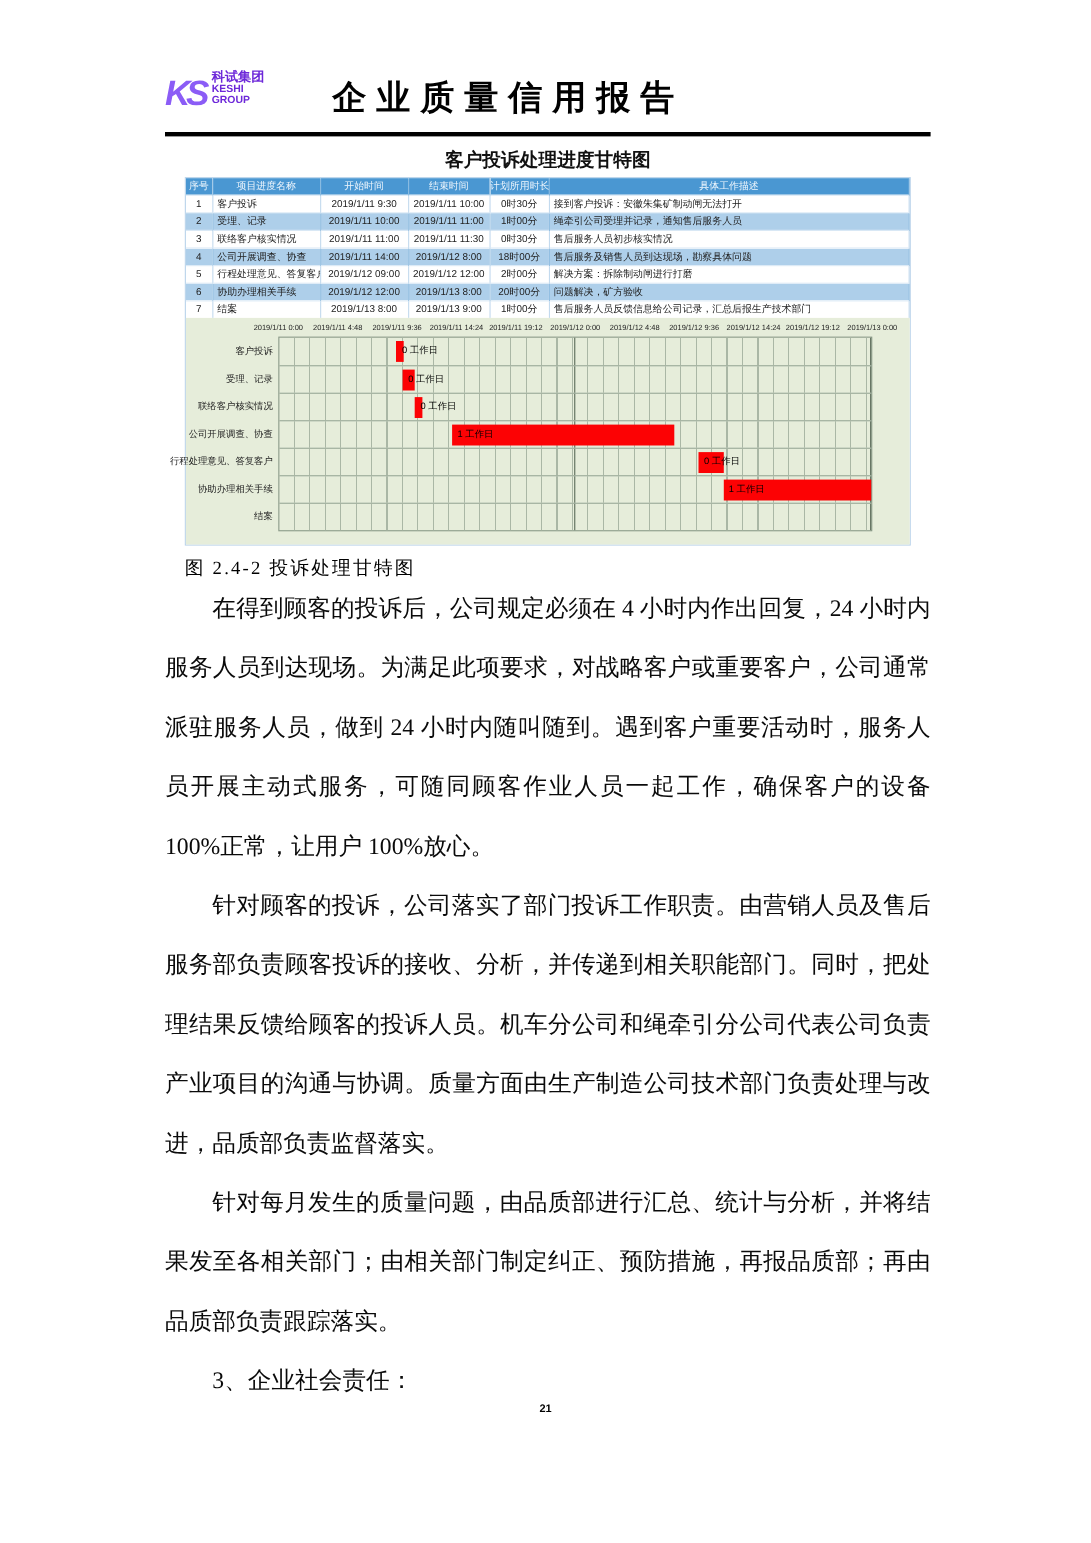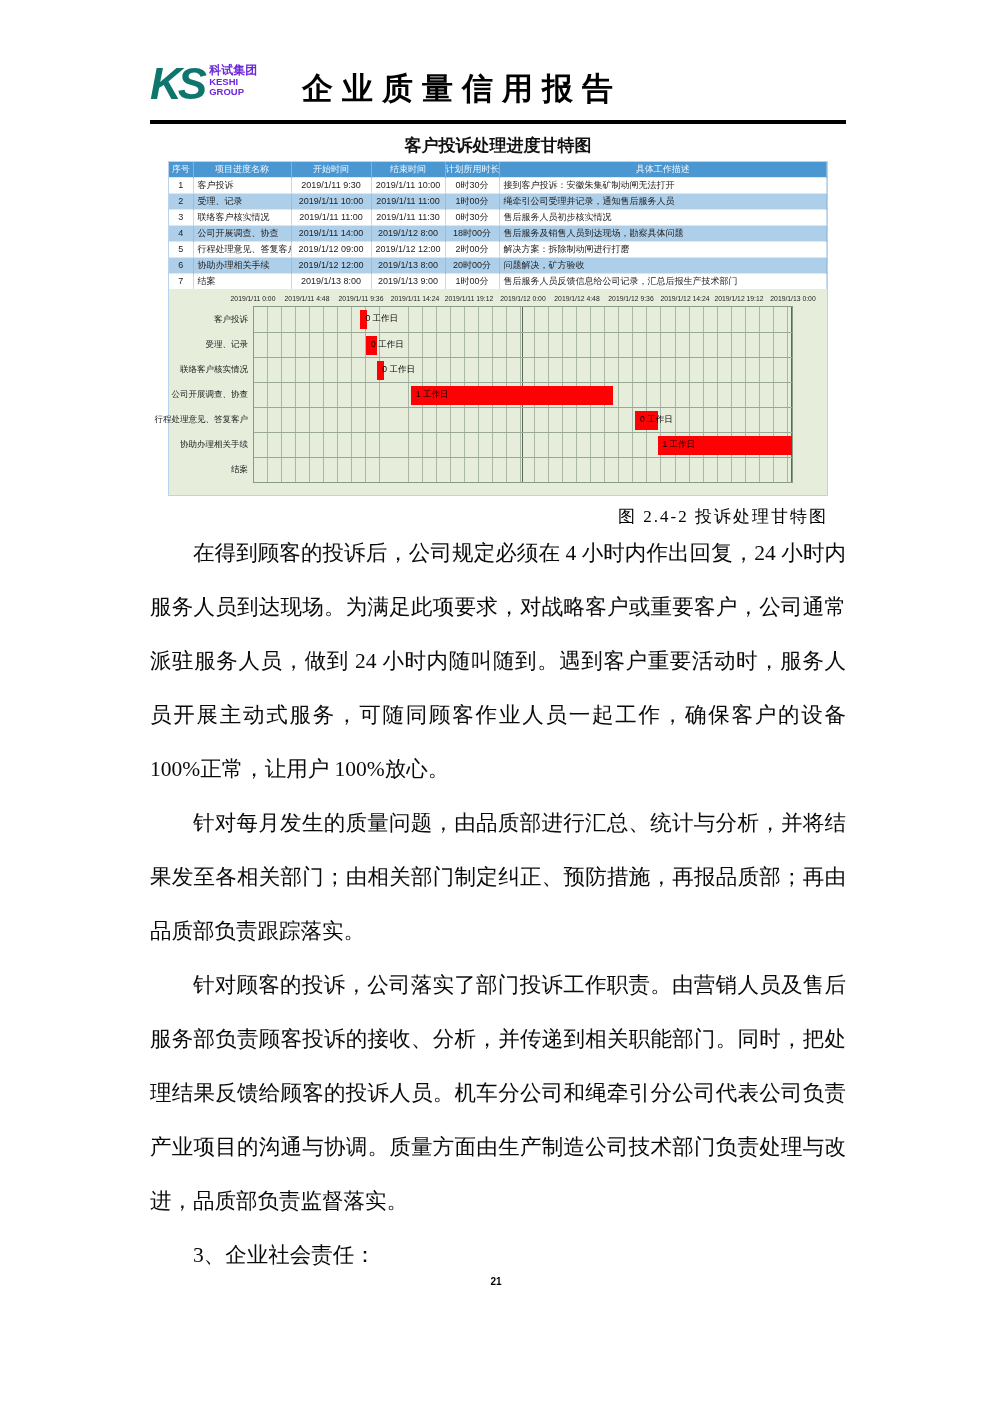--- a/index.html
+++ b/index.html
@@ -9,21 +9,21 @@
     font-family:"Liberation Serif", serif; color:#000;
     overflow:hidden;
   }
   .page { position:absolute; left:150px; top:58px; width:696px; }
 
   
   .hdr { position:relative; height:64px; }
   .logo { position:absolute; left:0; top:4px; display:flex; align-items:flex-start; }
   .logo-ks {
     font-family:"Liberation Sans", sans-serif; font-weight:bold; font-style:italic;
-    font-size:44px; line-height:44px; color:#0f766e; letter-spacing:-4px;
+    font-size:32px; line-height:44px; color:#8b5cf6; letter-spacing:-4px;
   }
   .logo-txt { margin-left:6px; padding-top:2px; color:#6d28d9;
     font-family:"Liberation Sans", sans-serif; font-weight:bold; }
   .logo-cn { font-size:12px; line-height:13px; }
   .logo-en { font-size:9.5px; line-height:10px; }
   .hdr-title {
     position:absolute; left:152px; top:10px; font-size:31px; font-weight:bold;
     letter-spacing:9px; font-family:Liberation Mono, monospace;
   }
   .hdr-rule { position:absolute; left:0; right:0; top:62px; height:4px; background:#000; }
@@ -62,21 +62,21 @@
   .grow:first-child { border-top:none; }
   .grow-label {
     position:absolute; left:-84px; width:78px; top:0; height:100%;
     display:flex; align-items:center; justify-content:flex-end;
     font-size:8.5px; color:#222; white-space:nowrap;
   }
   .vline { position:absolute; top:0; bottom:0; width:1px; background:#5a6a58; z-index:2; }
   .bar { position:absolute; top:3px; height:19px; background:#fc0204; z-index:3; }
   .bar-label { position:absolute; top:6px; font-size:8.5px; color:#000; white-space:nowrap; z-index:4; }
 
-  .fig-caption { text-align:right; font-size:17px; margin-top:9px; letter-spacing:2px;
+  .fig-caption { text-align:left; font-size:17px; margin-top:9px; letter-spacing:2px;
     font-family:"Liberation Serif", serif; }
 
   
   .bodytext { position:absolute; left:0; top:468px; width:696px;
     font-size:21.5px; line-height:54px; text-align:justify; color:#0a0a0a; }
   .bodytext p { text-indent:2em; }
   .sec-heading { text-indent:2em; }
 
   
   .pageno { position:absolute; left:0; right:0; top:1276px; text-align:center;
@@ -244,20 +244,20 @@
               <div class="vline" style="left: calc(100% - 1px);"></div>
             </div>
           </div>
       </div>
     </div>
     <div class="fig-caption">图 2.4-2 投诉处理甘特图</div>
   </div>
 
   <div class="bodytext" id="bodytext">
       <p>在得到顾客的投诉后，公司规定必须在 4 小时内作出回复，24 小时内服务人员到达现场。为满足此项要求，对战略客户或重要客户，公司通常派驻服务人员，做到 24 小时内随叫随到。遇到客户重要活动时，服务人员开展主动式服务，可随同顾客作业人员一起工作，确保客户的设备 100%正常，让用户 100%放心。</p>
+      <p>针对顾客的投诉，公司落实了部门投诉工作职责。由营销人员及售后服务部负责顾客投诉的接收、分析，并传递到相关职能部门。同时，把处理结果反馈给顾客的投诉人员。机车分公司和绳牵引分公司代表公司负责产业项目的沟通与协调。质量方面由生产制造公司技术部门负责处理与改进，品质部负责监督落实。</p>
       <p>针对每月发生的质量问题，由品质部进行汇总、统计与分析，并将结果发至各相关部门；由相关部门制定纠正、预防措施，再报品质部；再由品质部负责跟踪落实。</p>
-      <p>针对顾客的投诉，公司落实了部门投诉工作职责。由营销人员及售后服务部负责顾客投诉的接收、分析，并传递到相关职能部门。同时，把处理结果反馈给顾客的投诉人员。机车分公司和绳牵引分公司代表公司负责产业项目的沟通与协调。质量方面由生产制造公司技术部门负责处理与改进，品质部负责监督落实。</p>
       <p class="sec-heading">3、企业社会责任：</p>
     </div>
 
 </div>
 
 <div class="pageno">21</div>
 
 </body></html>

